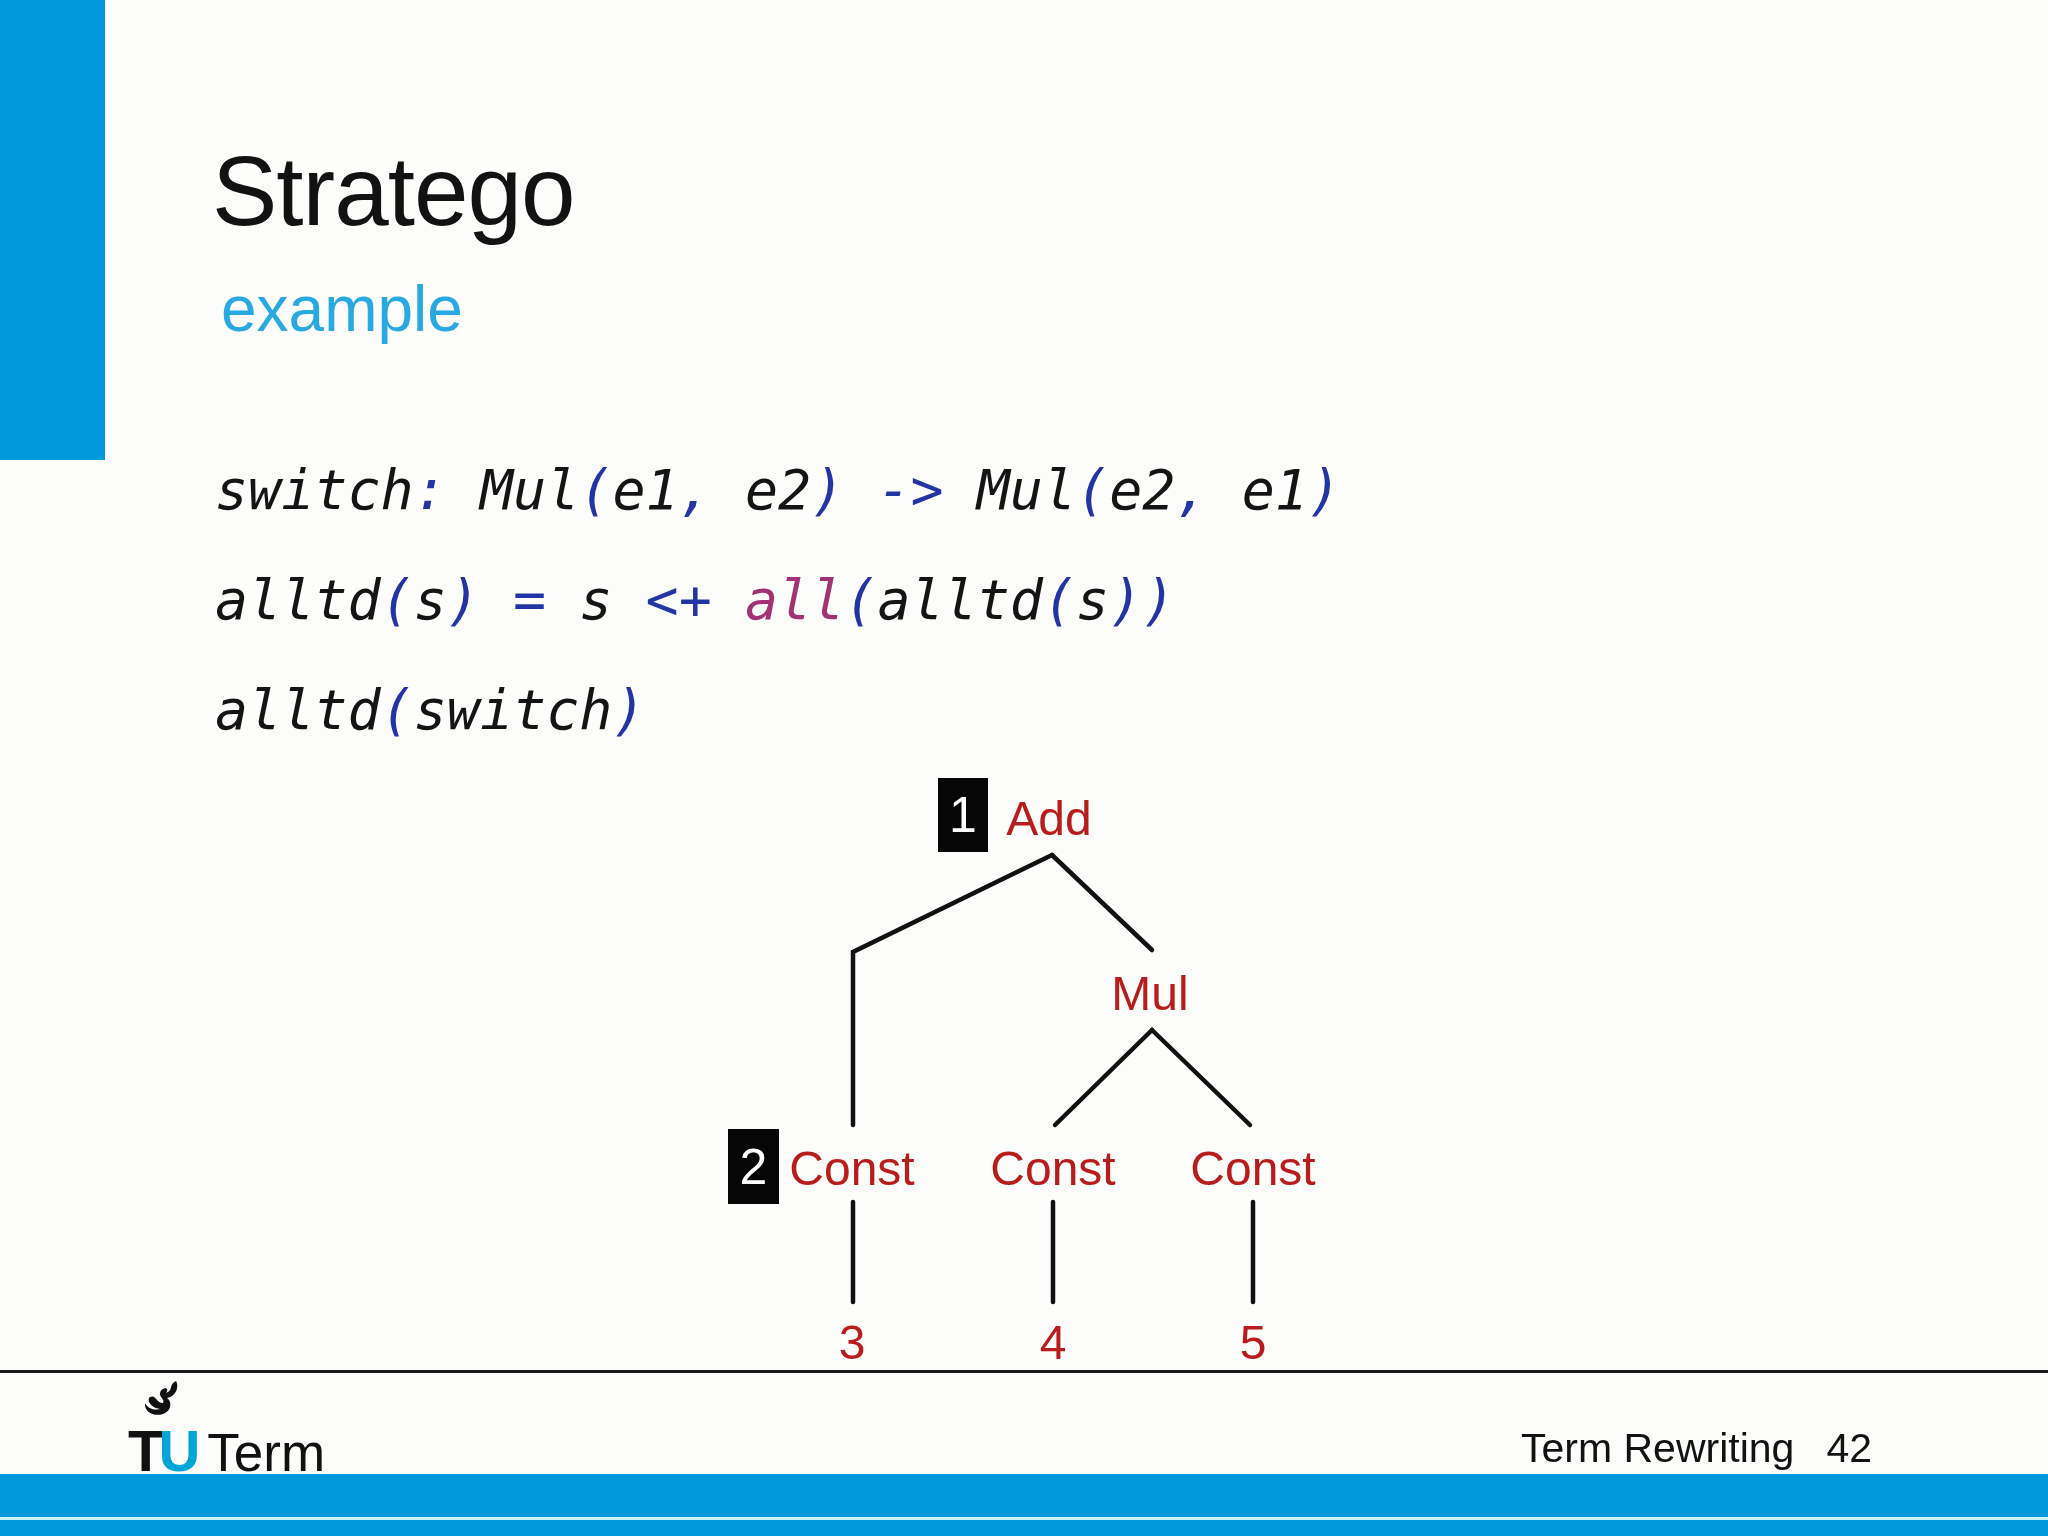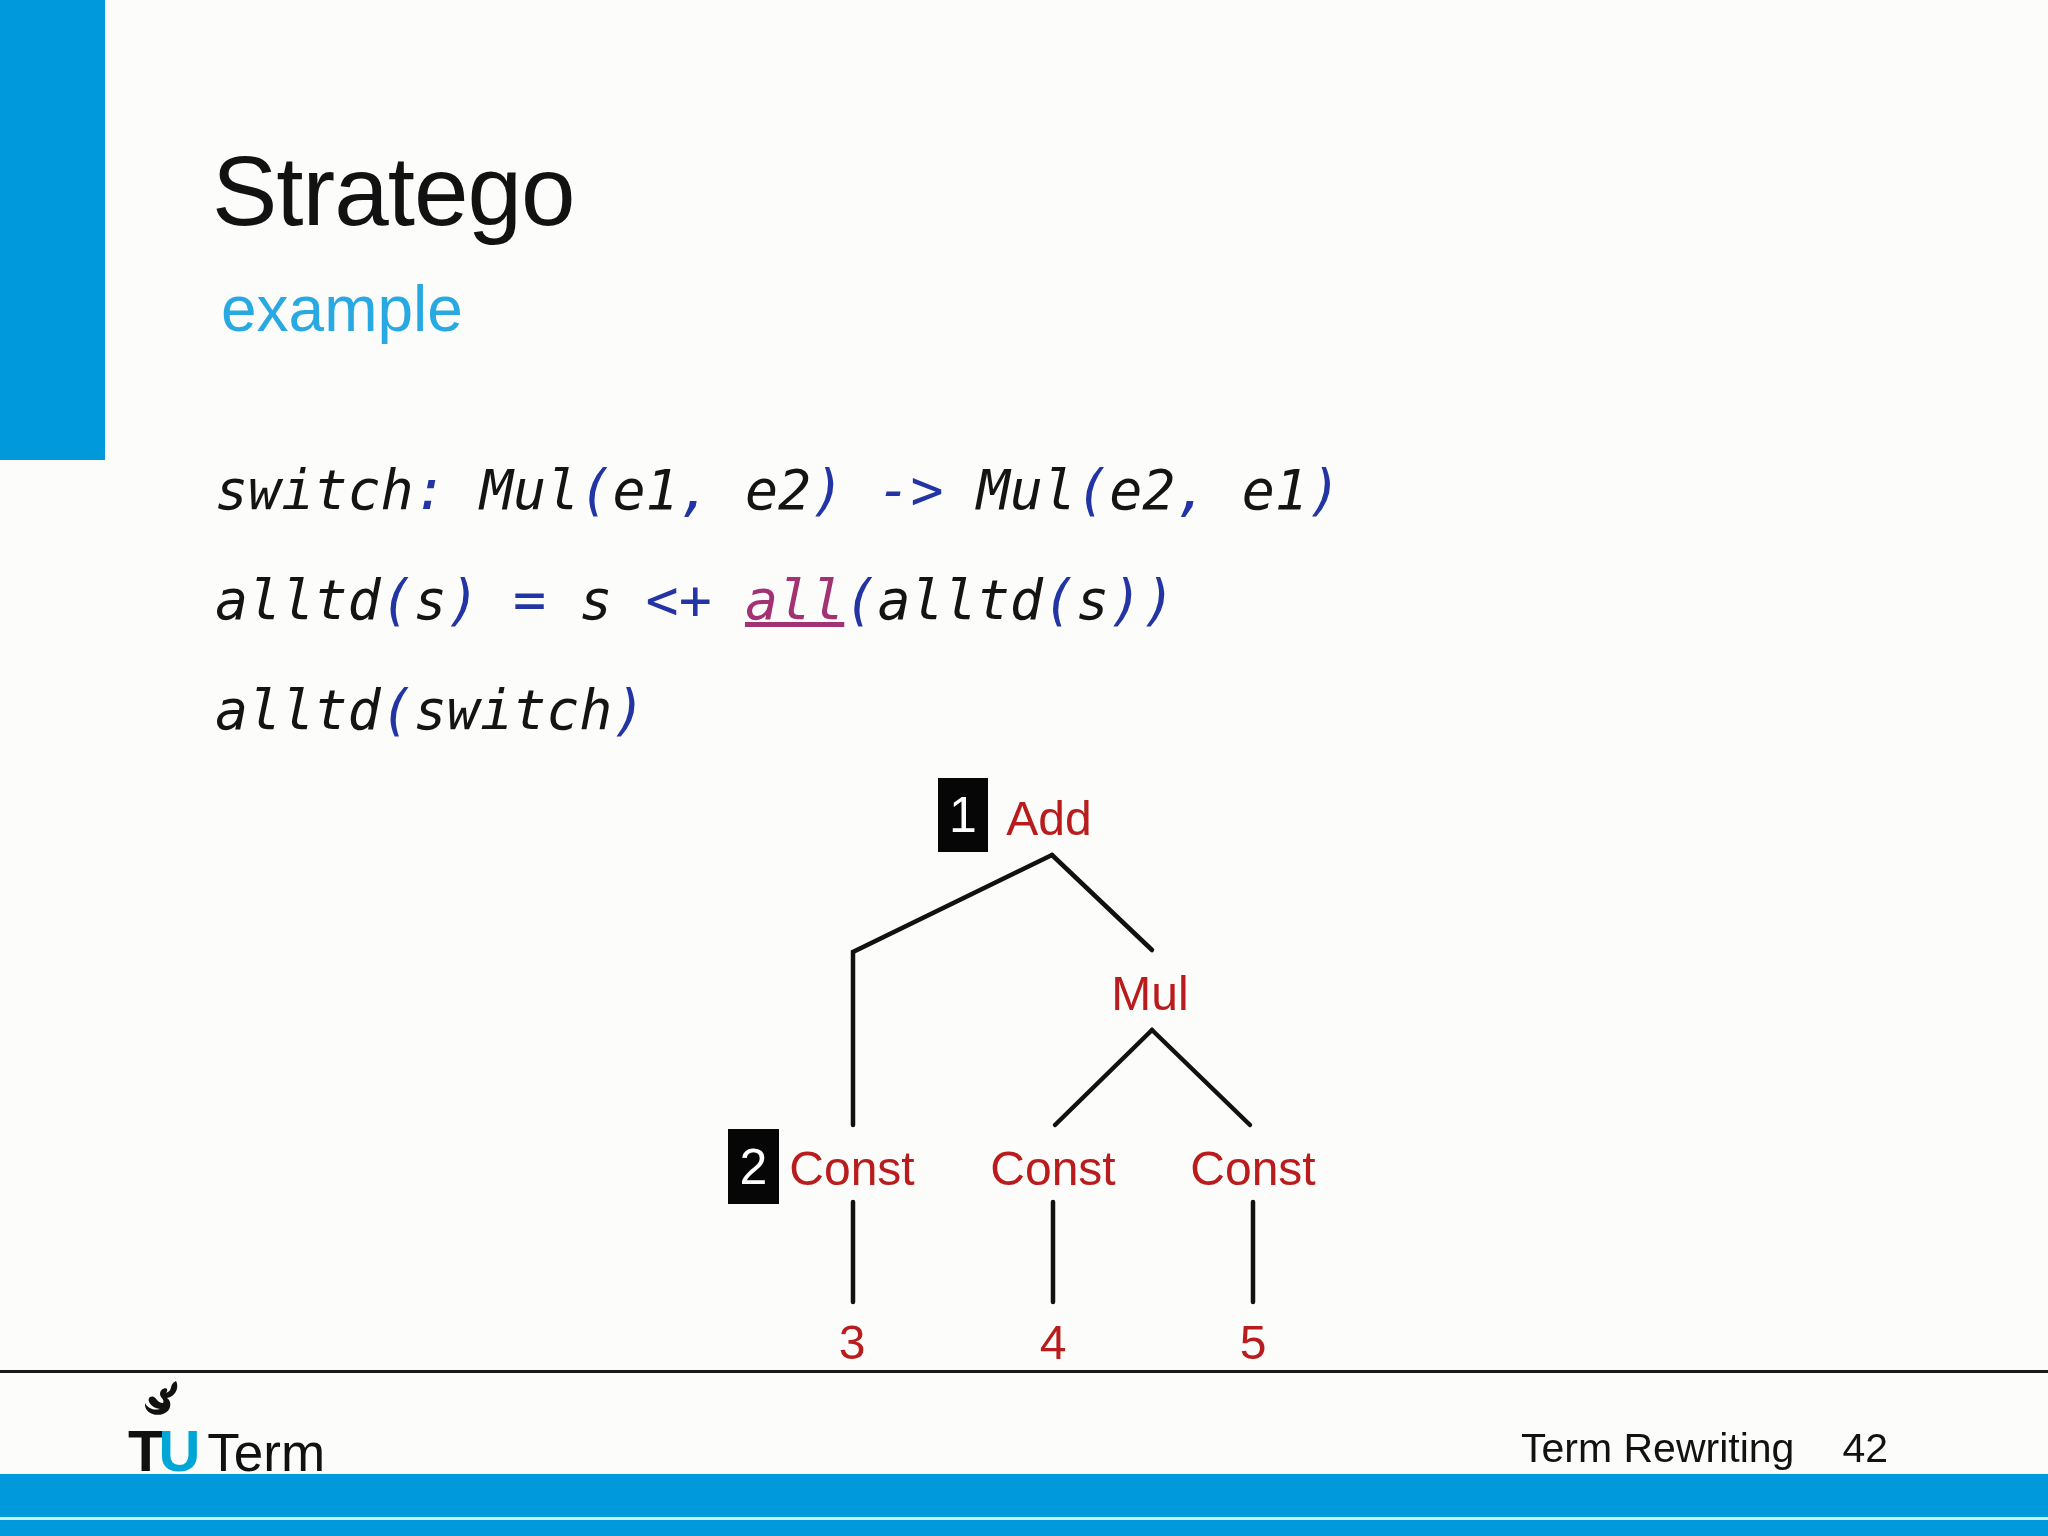--- a/index.html
+++ b/index.html
@@ -22,21 +22,21 @@
 
   
   .code-line{
     position:absolute;left:215px;
     font-family:"DejaVu Sans Mono", monospace;
     font-style:italic;
     font-size:55px;line-height:60px;white-space:pre;
   }
   .tok-k{color:var(--code-black);}
   .tok-b{color:var(--code-blue);}
-  .tok-m{color:var(--code-magenta);text-decoration:underline;}
+  .tok-m{color:var(--code-magenta);}
 
   
   svg.tree-edges{left:0;top:0;width:2048px;height:1536px;pointer-events:none;}
   .node-label{
     position:absolute;transform:translate(-50%,-50%);
     font-size:48px;color:#b91c1c;white-space:nowrap;
   }
   .badge{
     position:absolute;background:#060606;color:#ffffff;
     display:flex;align-items:center;justify-content:center;
@@ -44,21 +44,21 @@
   }
 
   
   .footer-divider{left:0;top:1370px;width:2048px;height:3px;background:#1a1a1a;}
   .logo{left:128px;top:1381px;width:260px;height:90px;}
   .flame{position:absolute;left:10px;top:0;width:48px;height:42px;}
   .logo-row{position:absolute;left:0;top:36px;display:flex;align-items:baseline;}
   .logo-t{font-size:58px;font-weight:700;color:#111;letter-spacing:-3px;}
   .logo-u{font-size:58px;font-weight:700;color:var(--logo-u-blue);margin-left:-2px;}
   .logo-rest{font-size:53px;font-weight:400;color:#111;margin-left:7px;letter-spacing:0px;}
-  .footer-info{left:1521px;top:1425px;display:flex;align-items:baseline;gap:48px;font-size:41px;color:#121212;}
+  .footer-info{left:1521px;top:1425px;display:flex;align-items:baseline;gap:32px;font-size:41px;color:#121212;}
 
   
   .bar-bottom{left:0;top:1474px;width:2048px;height:62px;background:var(--bar-blue);}
   .bar-bottom-line{position:absolute;left:0;top:43px;width:100%;height:3px;background:#cdf2f9;}
 </style>
 </head>
 <body>
 
 <div class="slide">
 

